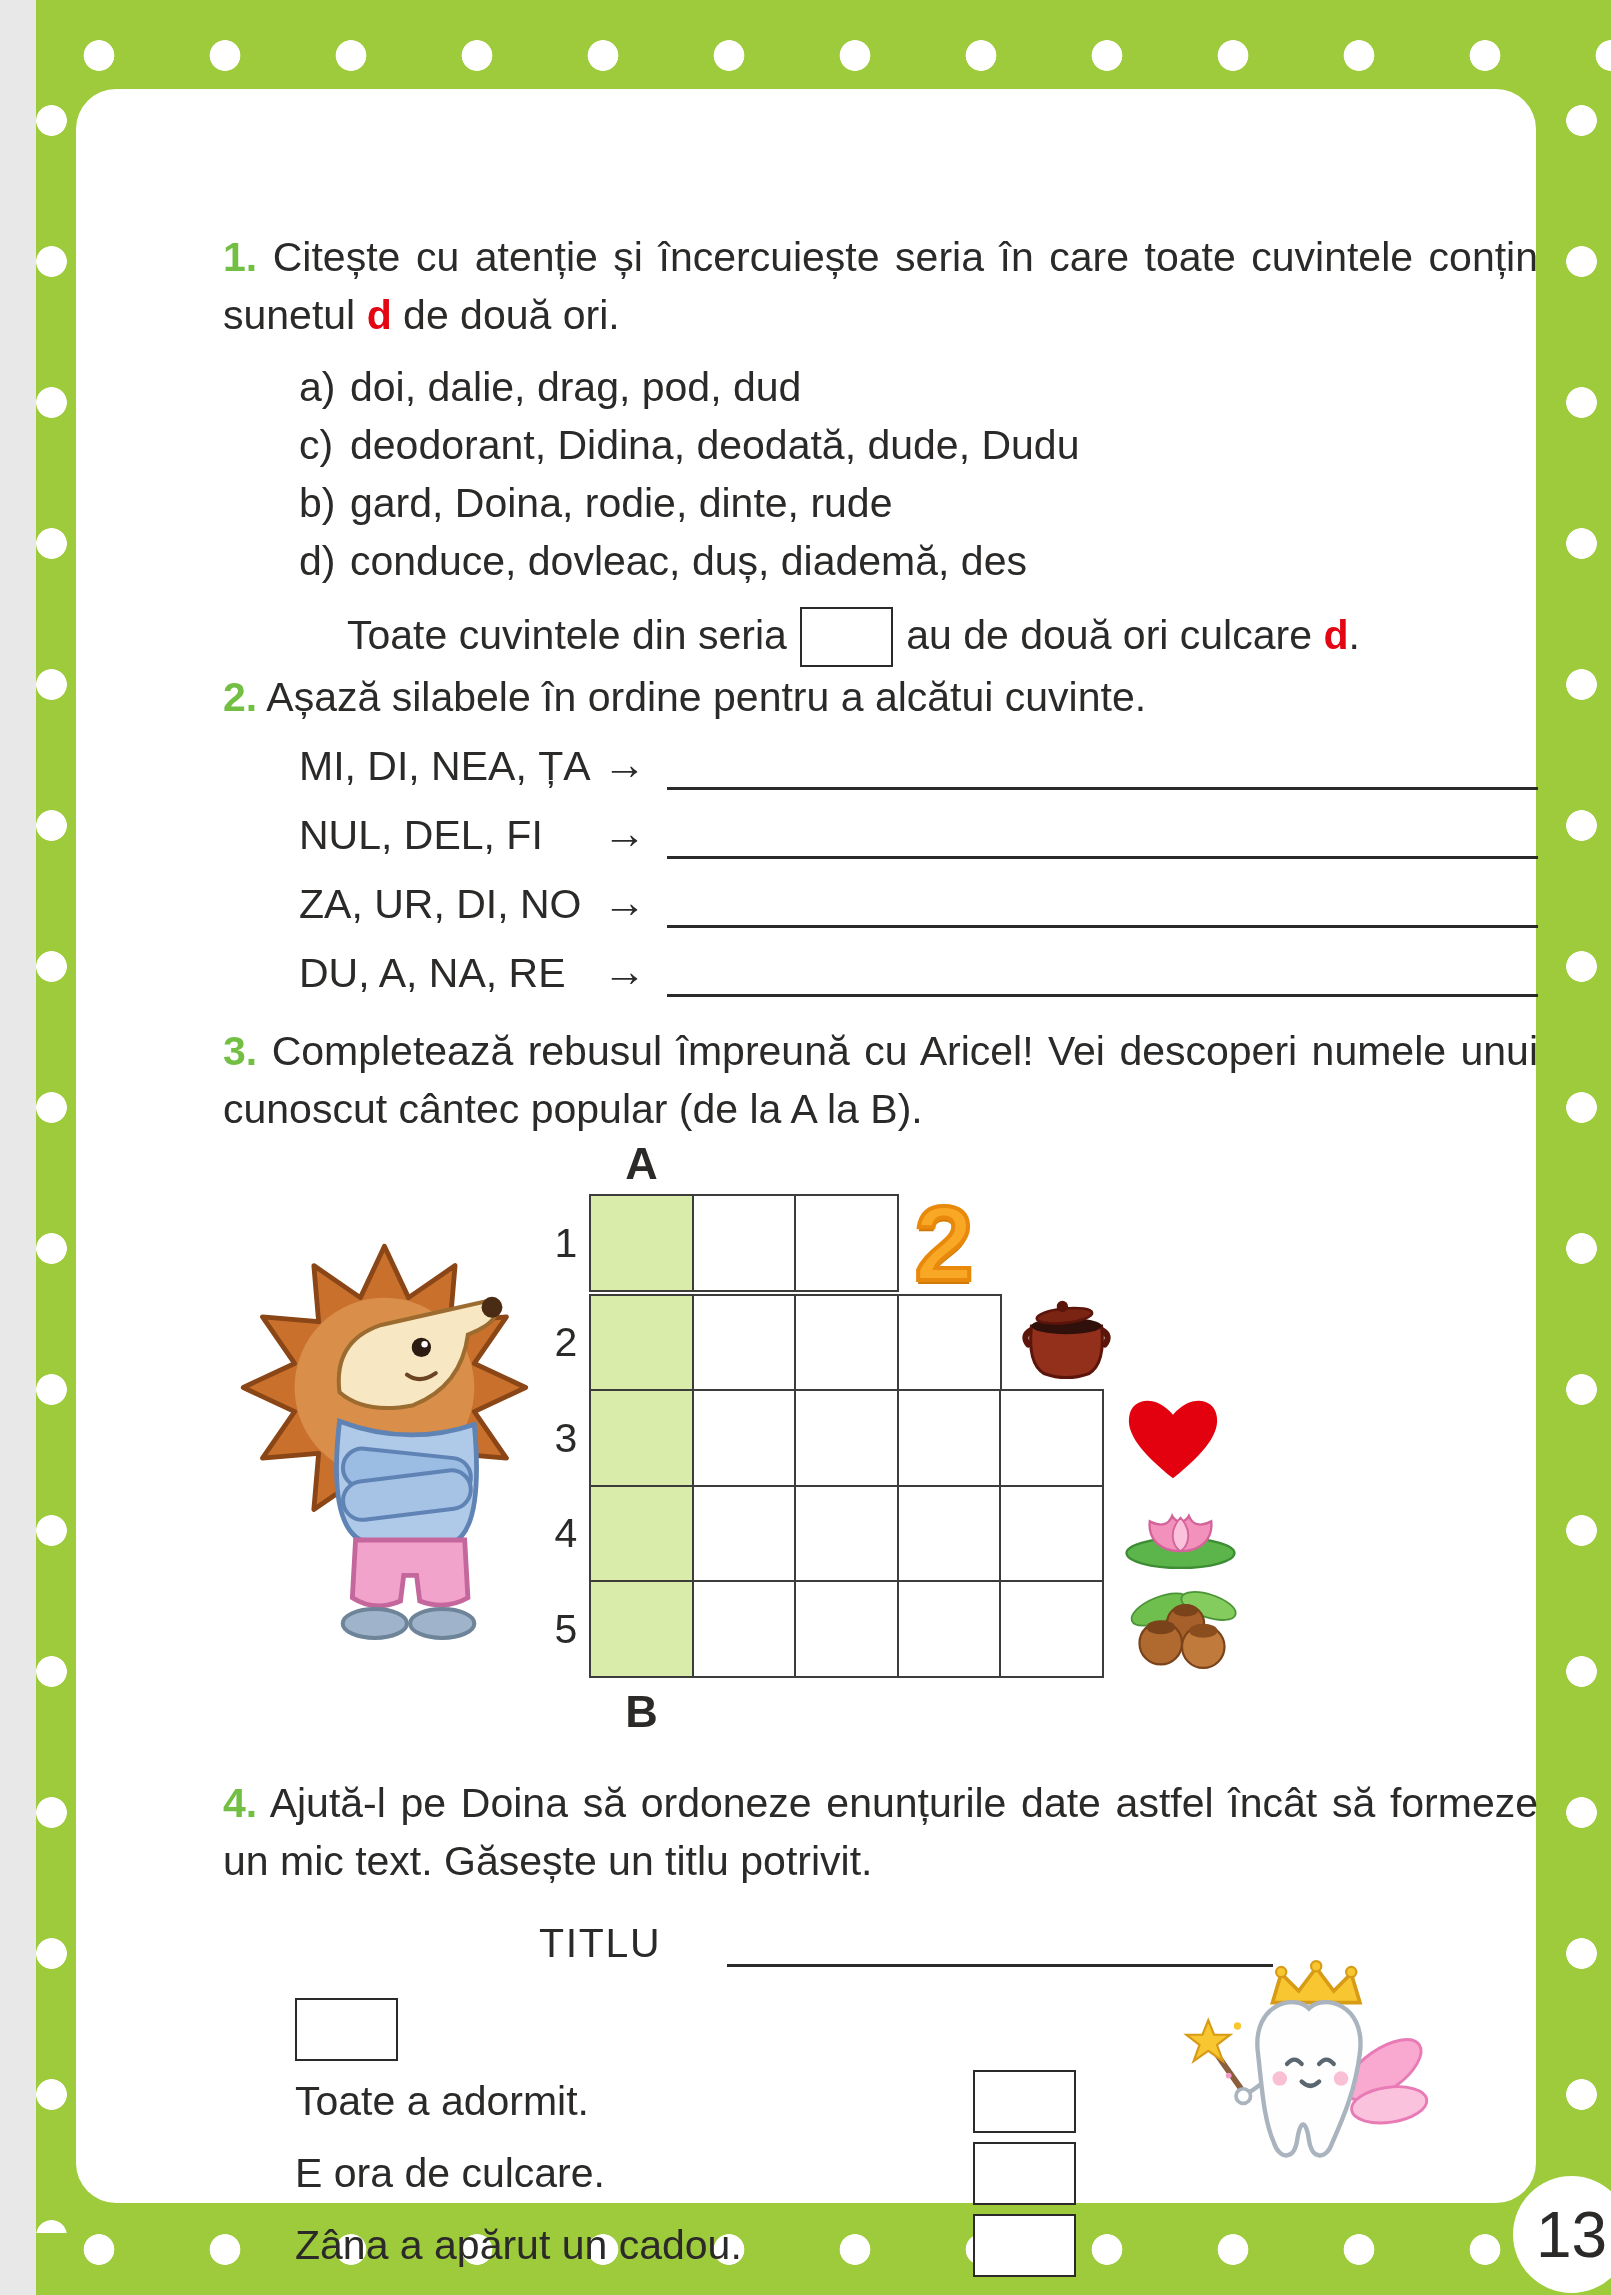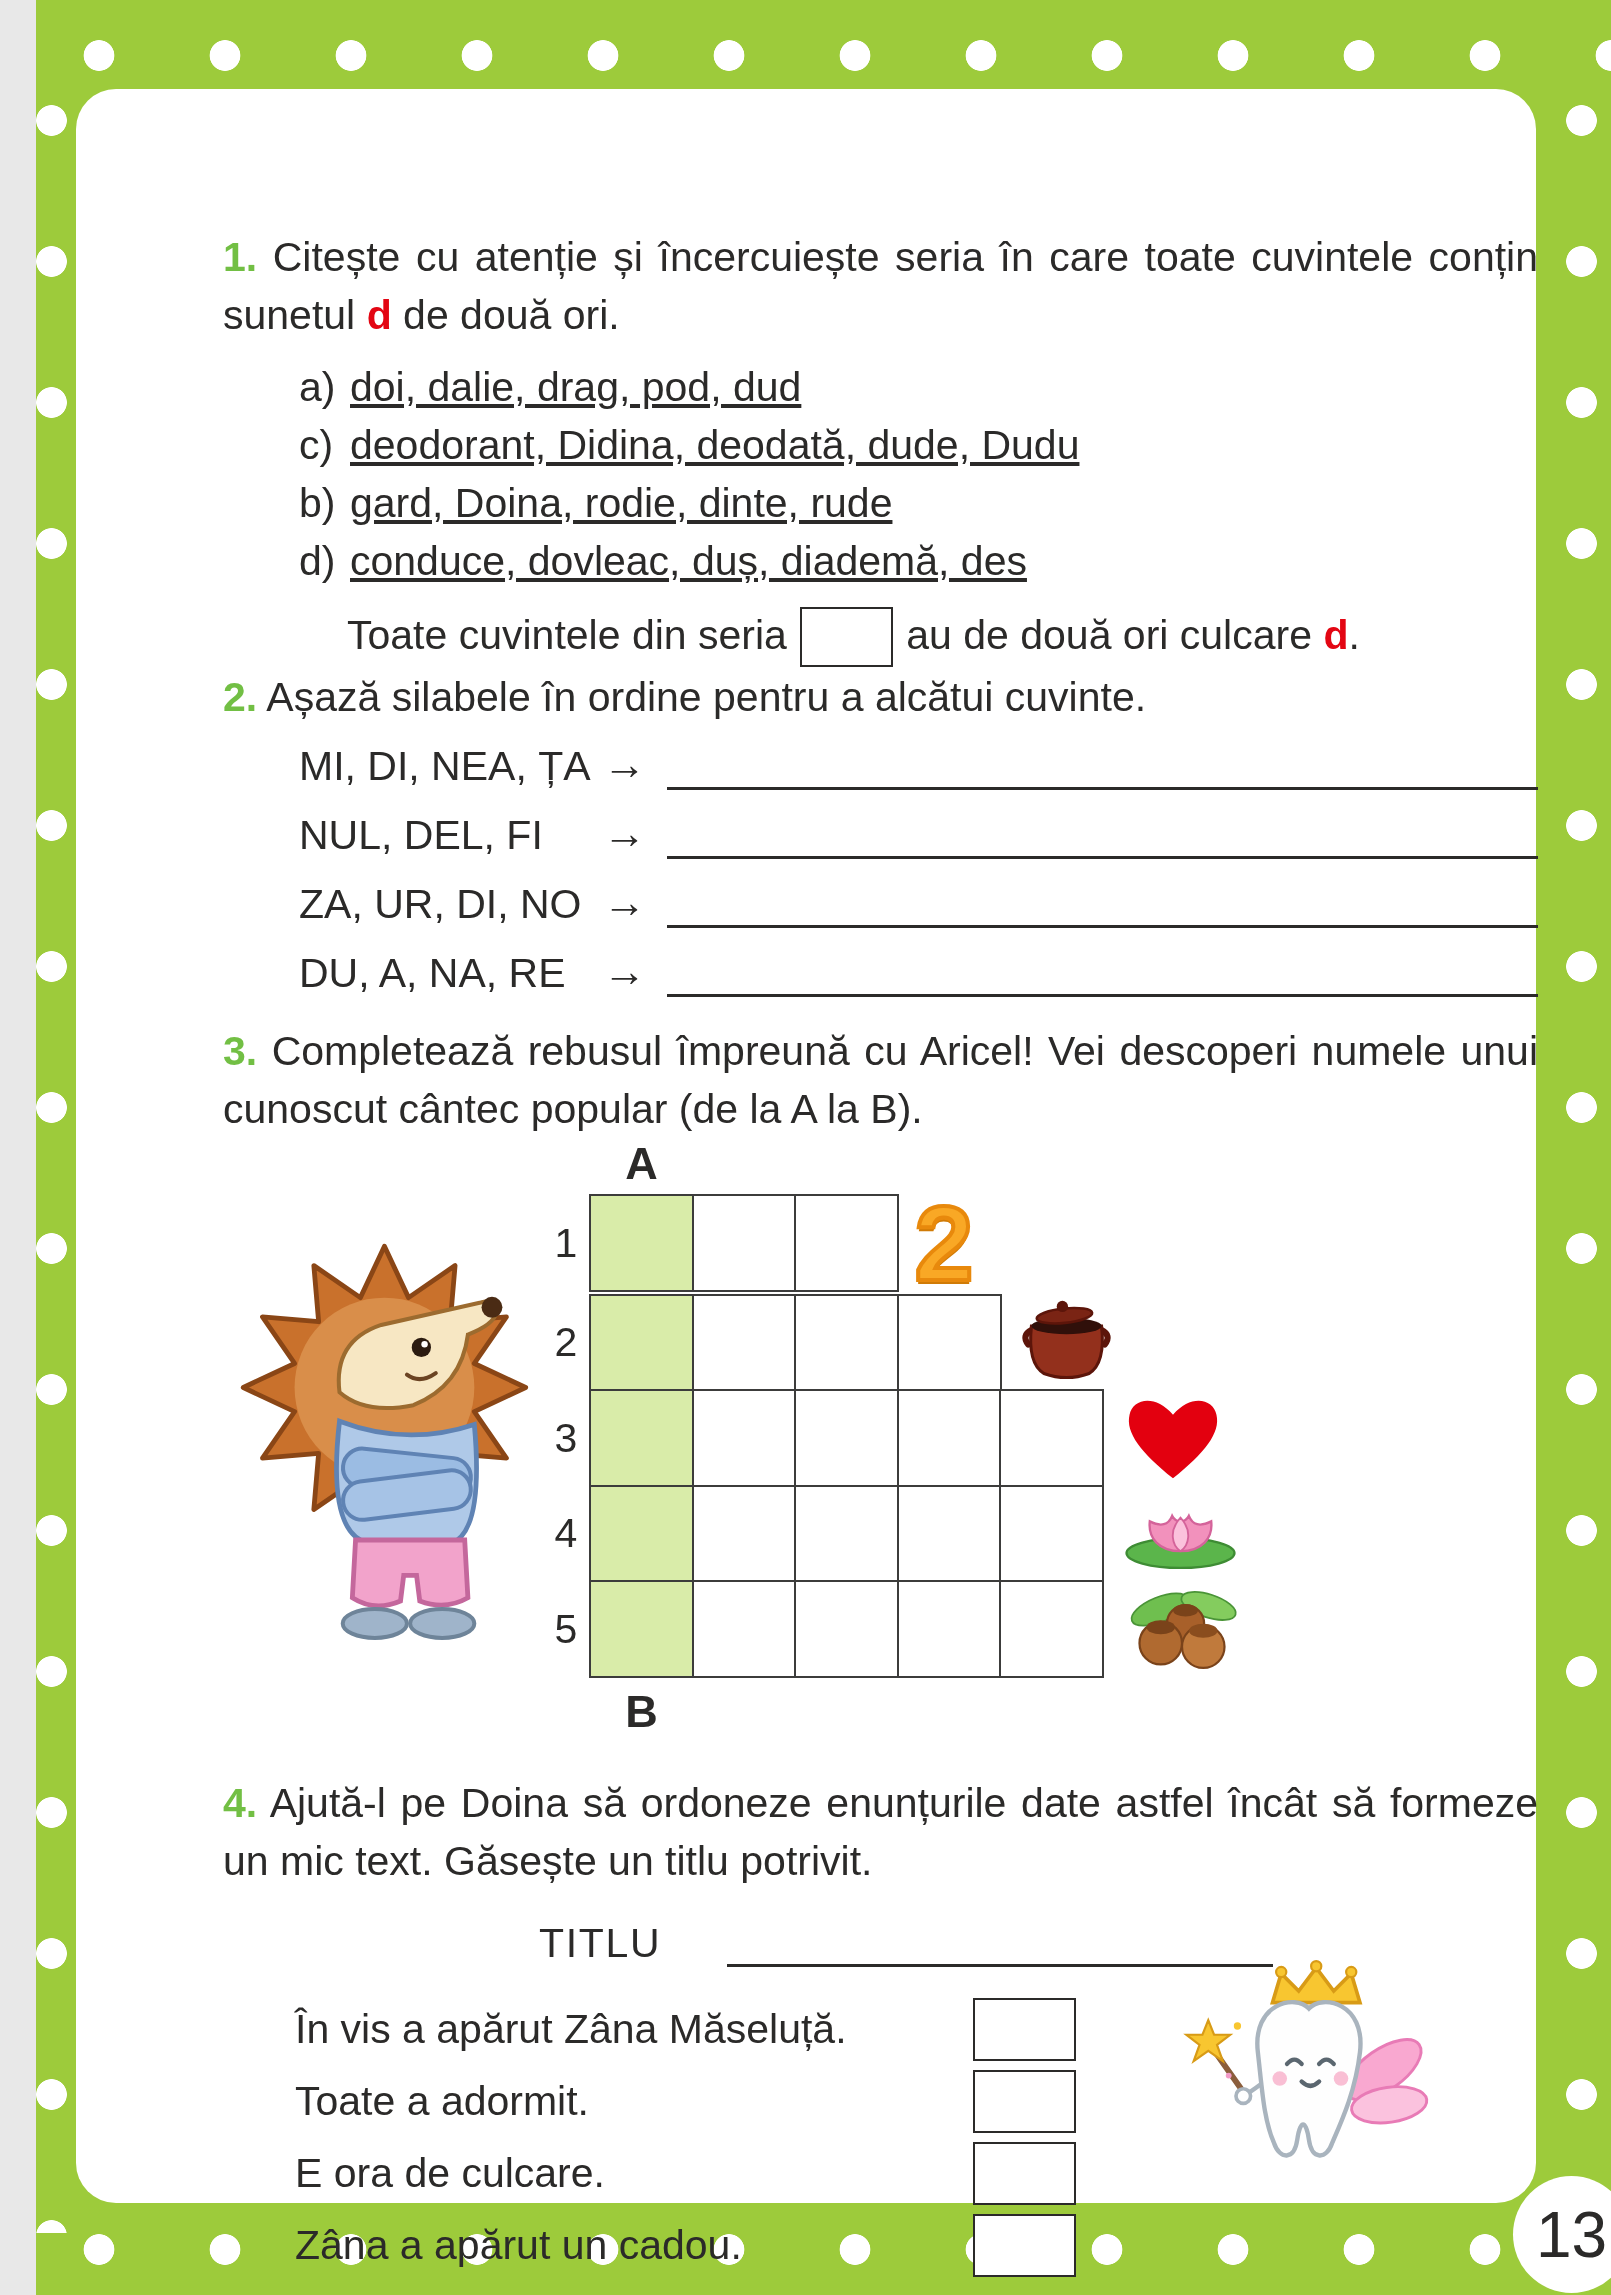--- a/index.html
+++ b/index.html
@@ -19,21 +19,21 @@
   .content { position:absolute; left:40px; top:89px; width:1460px; height:2114px;
              background:#ffffff; border-radius:40px; }
 
   .ex { position:absolute; left:147px; width:1315px; font-size:41px; line-height:1.42; }
   .justify { text-align:justify; }
   .exnum { color:#72BF44; font-weight:700; }
   .red { color:#E30613; font-weight:700; }
 
   .ex1 { top:139px; }
   .items { margin:13.2px 0 0 76px; }
-  .item { line-height:1.42;text-decoration:underline; }
+  .item { line-height:1.42; }
   .item-letter { display:inline-block; width:51px; }
   .conclusion { margin:15px 0 0 124px; }
   .answer-box { display:inline-block; width:93px; height:60px; border:2.5px solid #2B2A29;
                 vertical-align:-18px; margin:0 13.2px; background:#fff; }
 
   .ex2 { top:579px; }
   .syl-row { display:flex; align-items:flex-end; margin:18px 0 0 76px; height:51px; }
   .syllables { width:304px; }
   .arrow { width:64px; font-size:43px; }
   .blank-line { flex:1; border-bottom:3.3px solid #2B2A29; height:11.6px; margin-bottom:5px; }
@@ -238,21 +238,20 @@
     </div>
 
     <section class="ex ex4">
       <p class="justify"><span class="exnum">4.</span> <span>Ajută-l pe Doina să ordoneze enunțurile date astfel încât să formeze un mic text. Găsește un titlu potrivit.</span></p>
       <div class="titlu-row">
         <span class="titlu-label">TITLU</span>
         <span class="titlu-line"></span>
       </div>
       <div class="sentences">
         <div class="sentence-row">
-          <span class="sentence-text">În vis a apărut Zâna Măseluță.</span>
           <span class="order-box"></span>
         </div>
         <div class="sentence-row">
           <span class="sentence-text">Toate a adormit.</span>
           <span class="order-box"></span>
         </div>
         <div class="sentence-row">
           <span class="sentence-text">E ora de culcare.</span>
           <span class="order-box"></span>
         </div>

